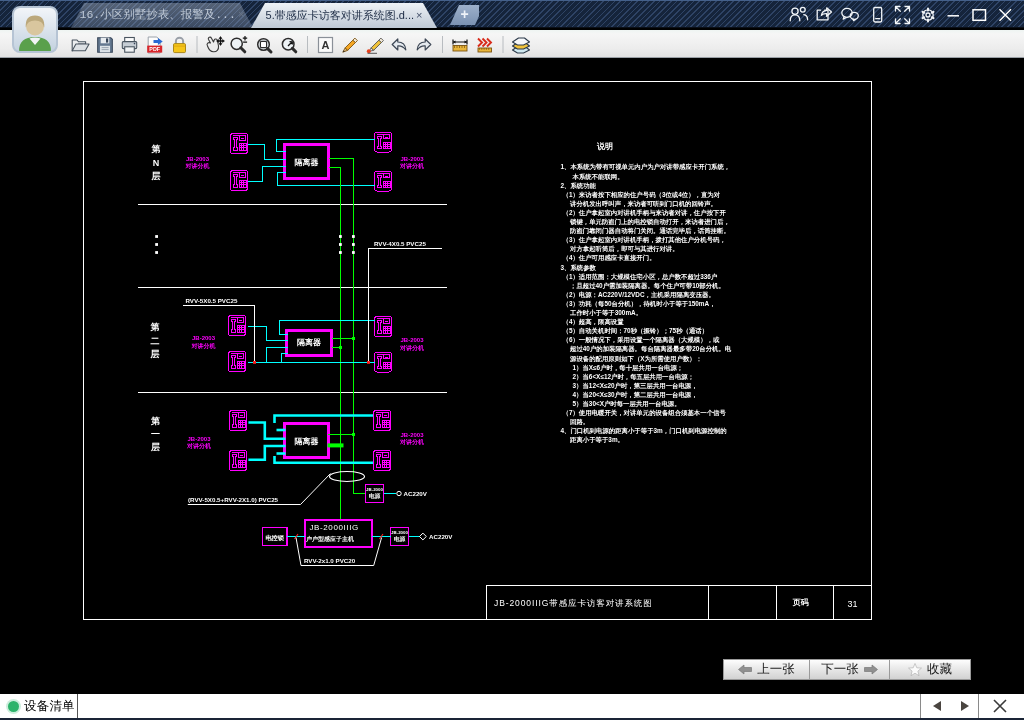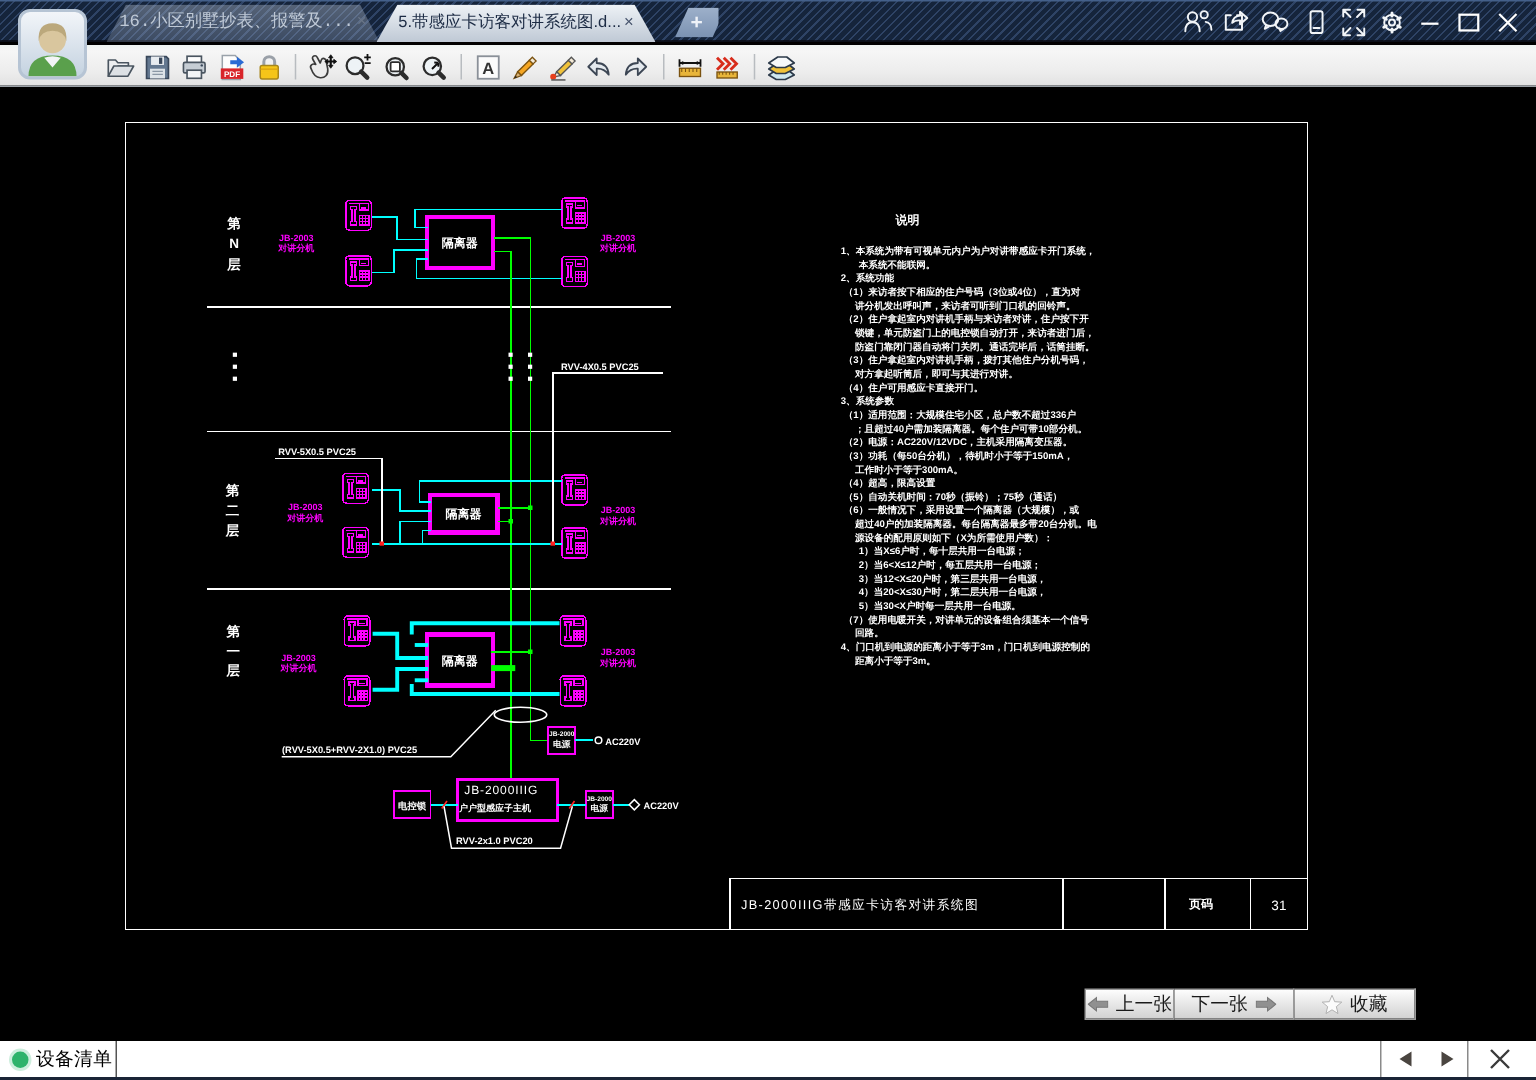--- a/index.html
+++ b/index.html
@@ -314,21 +314,21 @@
 <text x="572.5" y="378.7" font-size="6.4" fill="#fff" font-weight="bold">2）当6&lt;X≤12户时，每五层共用一台电源；</text>
 <text x="572.5" y="387.8" font-size="6.4" fill="#fff" font-weight="bold">3）当12&lt;X≤20户时，第三层共用一台电源，</text>
 <text x="572.5" y="396.9" font-size="6.4" fill="#fff" font-weight="bold">4）当20&lt;X≤30户时，第二层共用一台电源，</text>
 <text x="572.5" y="406.0" font-size="6.4" fill="#fff" font-weight="bold">5）当30&lt;X户时每一层共用一台电源。</text>
 <text x="562.5" y="415.1" font-size="6.4" fill="#fff" font-weight="bold">（7）使用电暖开关，对讲单元的设备组合须基本一个信号</text>
 <text x="570" y="424.2" font-size="6.4" fill="#fff" font-weight="bold">回路。</text>
 <text x="560.5" y="433.3" font-size="6.4" fill="#fff" font-weight="bold">4、门口机到电源的距离小于等于3m，门口机到电源控制的</text>
 <text x="570" y="442.4" font-size="6.4" fill="#fff" font-weight="bold">距离小于等于3m。</text>
 </svg>
  <div id="navbtns">
-  <div class="nbtn" style="width:60px">
+  <div class="nbtn" style="width:87px">
           <svg width="14" height="11" viewBox="0 0 14 11" style="margin-right:5px">
             <path d="M0.5 5.5 L6 1 V3.5 H13.5 V7.5 H6 V10 Z" fill="#909090" stroke="#787878" stroke-width="0.7"></path>
           </svg>
           <span>上一张</span>
         </div>
   <div class="nbtn" style="width:80px;border-left:none">
           <span>下一张</span>
           <svg width="14" height="11" viewBox="0 0 14 11" style="margin-left:5px">
             <path d="M13.5 5.5 L8 1 V3.5 H0.5 V7.5 H8 V10 Z" fill="#909090" stroke="#787878" stroke-width="0.7"></path>
           </svg>

